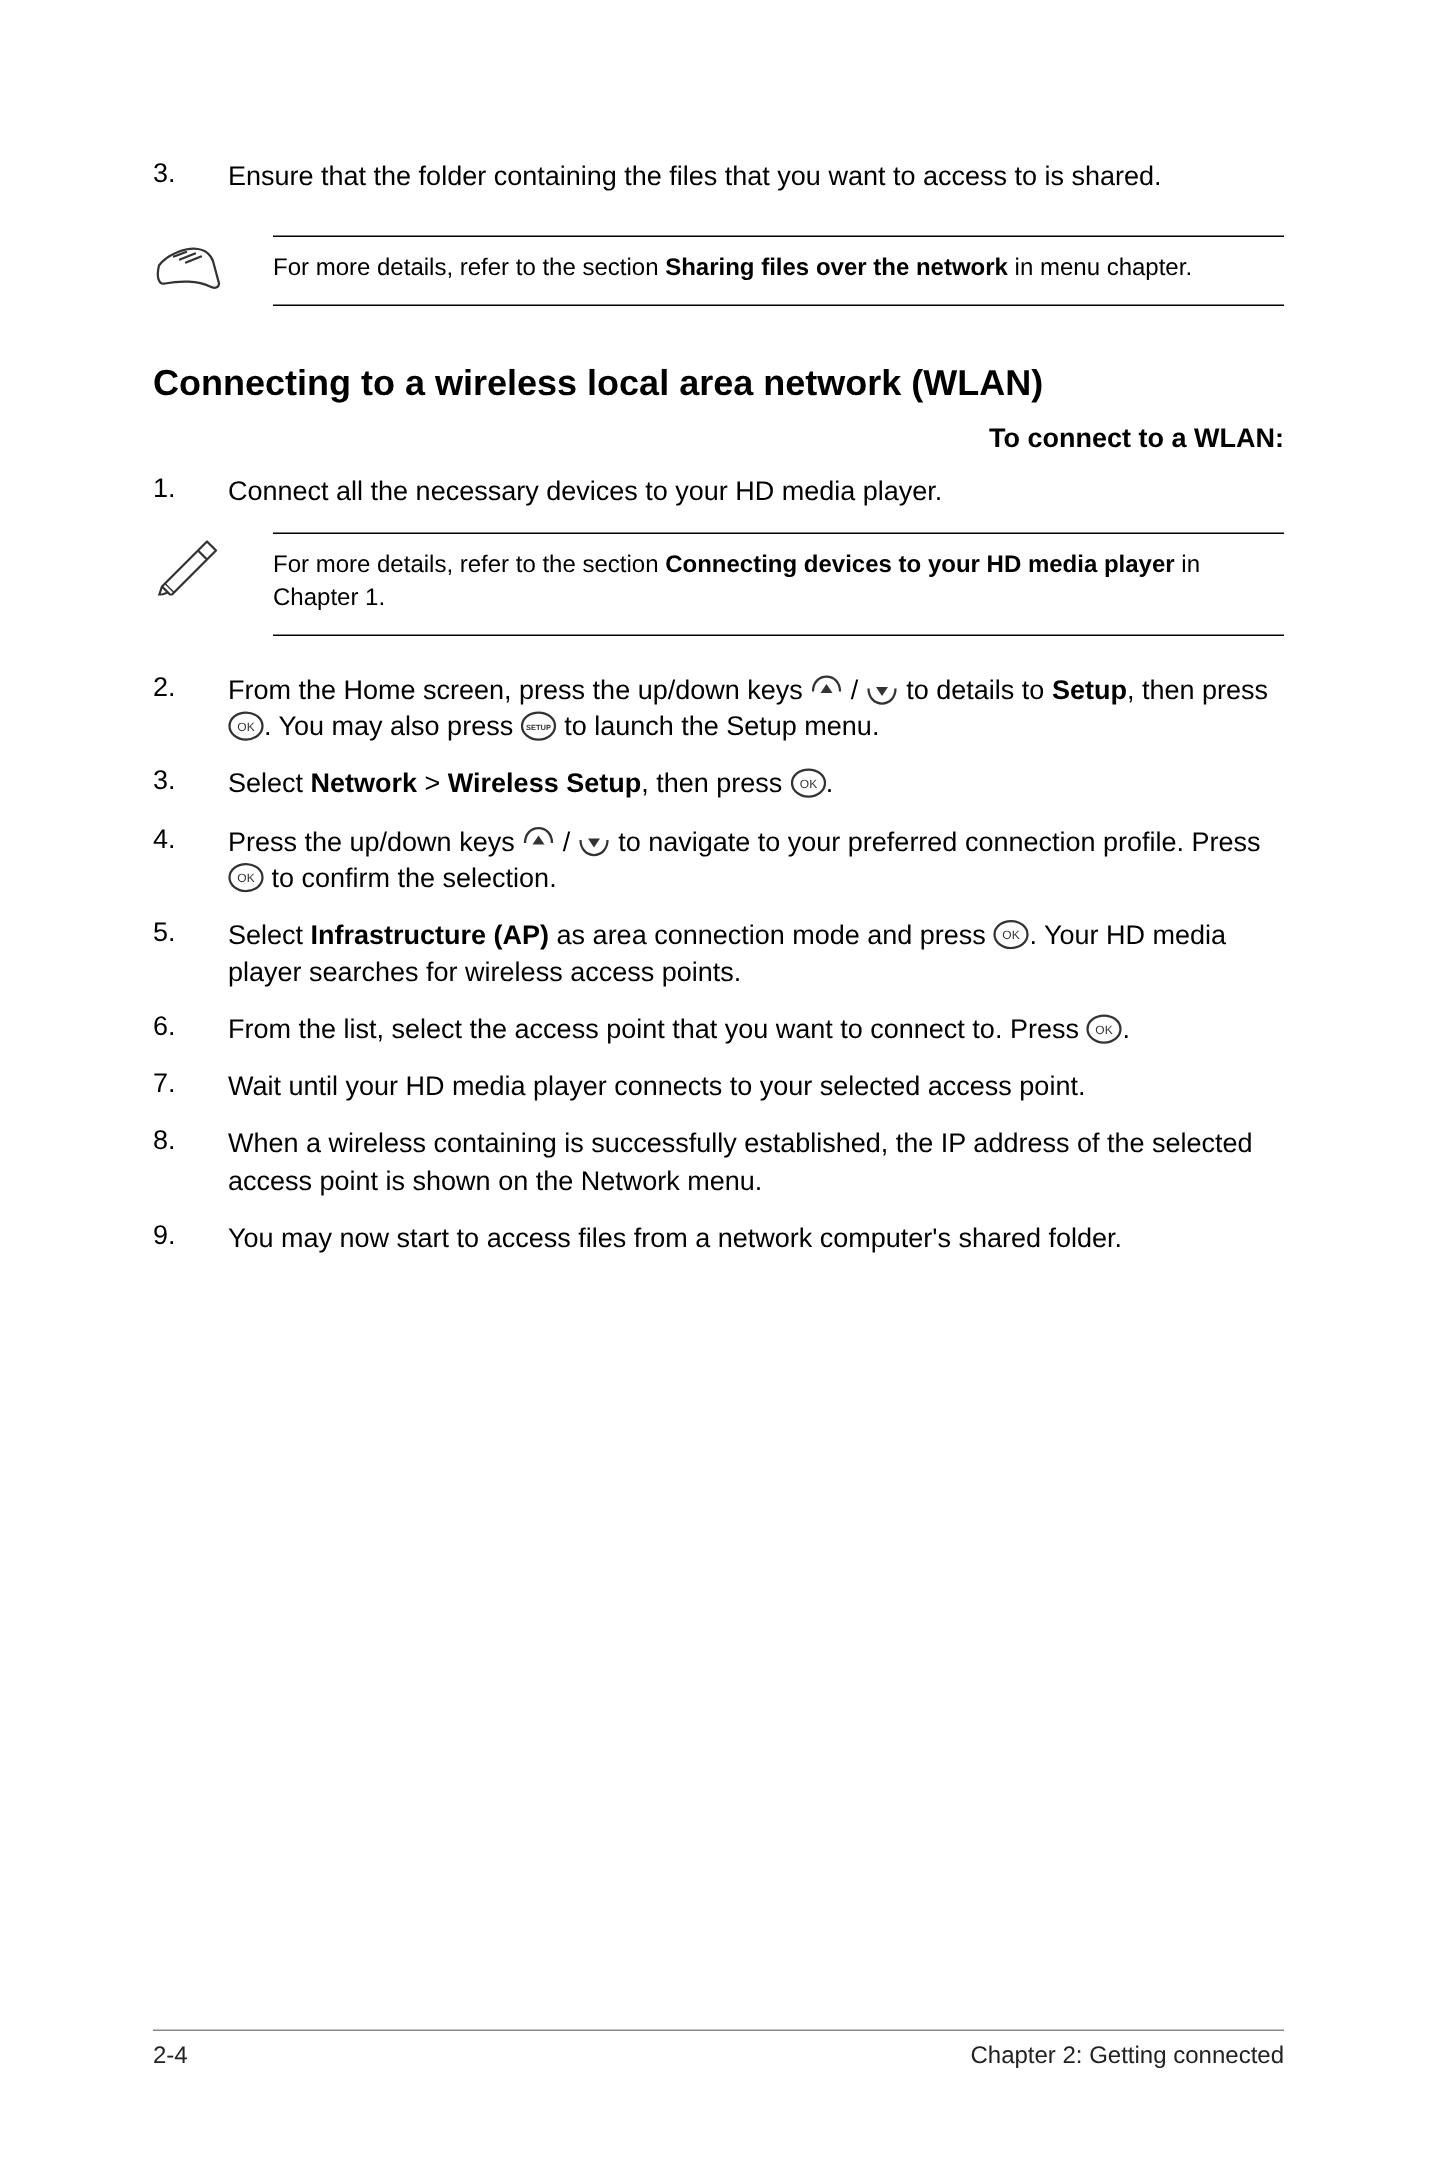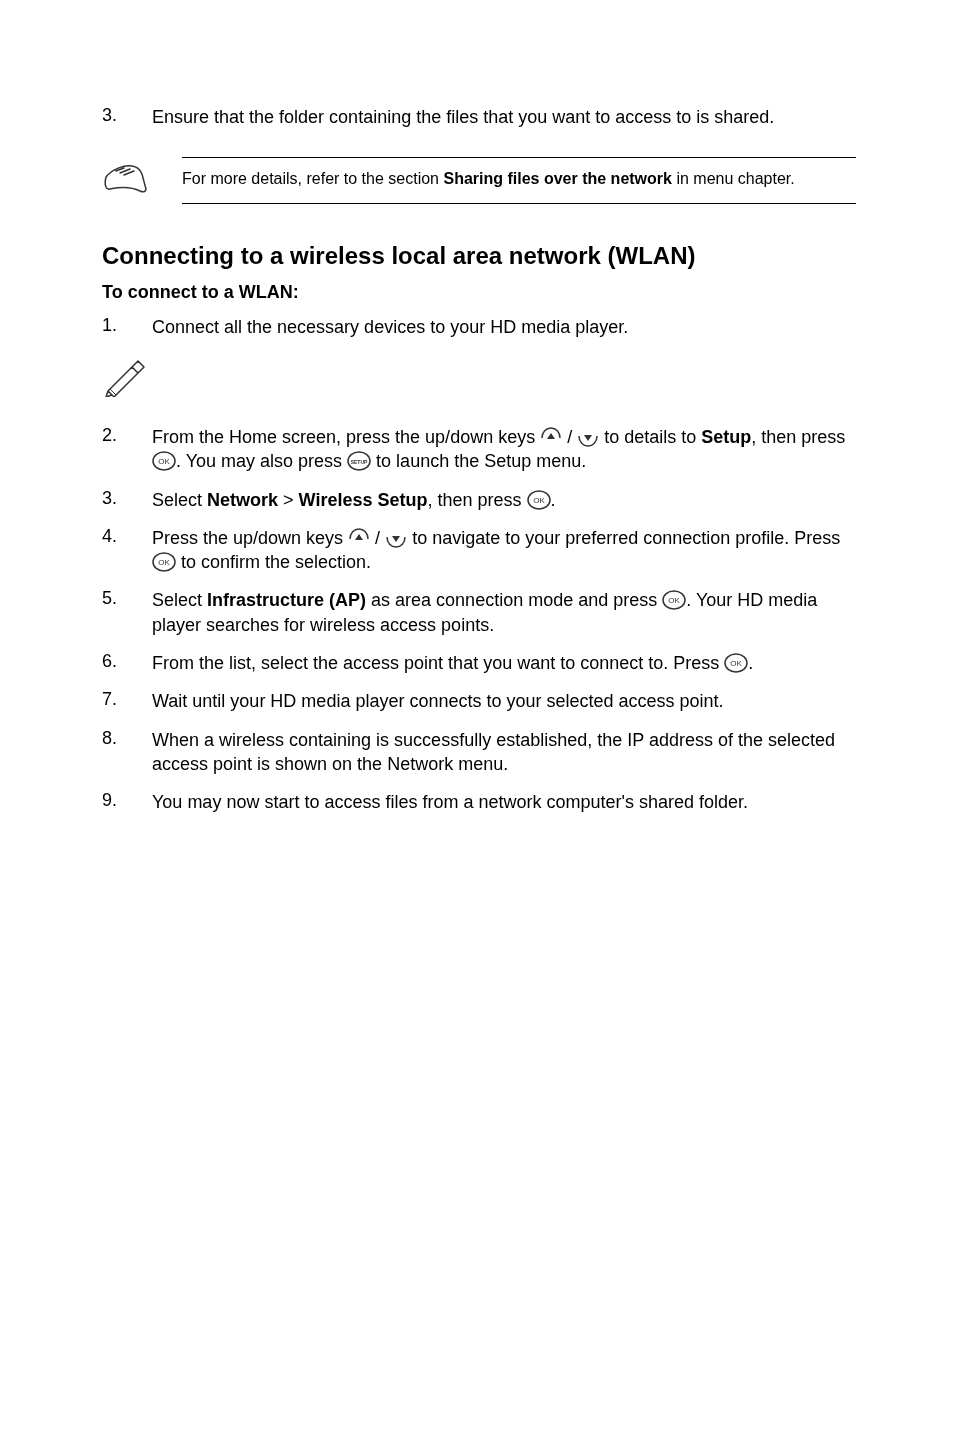--- a/index.html
+++ b/index.html
@@ -51,20 +51,21 @@
     }
     .h2 {
       font-size: 24px;
       font-weight: bold;
       margin: 38px 0 12px 0;
     }
     .h3 {
       font-size: 18px;
       font-weight: bold;
       margin-bottom: 12px;
+      text-align: right;
     }
     .list {
       margin-top: 4px;
     }
     .list .num-list {
       margin-bottom: 14px;
     }
     .footer {
       position: absolute;
       bottom: 58px;
@@ -115,20 +116,23 @@
       <div class="txt">Connect all the necessary devices to your HD media player.</div>
     </div>
 
     <div class="note-block" style="margin:16px 0 24px 0;">
       <div class="note-icon">
         <svg width="44" height="40" viewBox="0 0 44 40">
           <path d="M6 34 L30 10 L36 16 L12 40 Z M30 10 L36 4 L42 10 L36 16 Z M6 34 L4 40 L10 38 Z" fill="none" stroke="#333" stroke-width="1.5" stroke-linejoin="round"></path>
           <path d="M8 32 L14 38" stroke="#333" stroke-width="1"></path>
         </svg>
       </div>
+      <div class="note-content">
+        <span>For more details, refer to the section </span><b>Connecting devices to your HD media player</b><span> in Chapter 1.</span>
+      </div>
     </div>
 
     <div class="num-list">
       <div class="num">2.</div>
       <div class="txt">
         <span>From the Home screen, press the up/down keys </span><svg class="icon-inline" width="22" height="22" viewBox="0 0 22 22">
             <path d="M11 2 C6 2 2 6 2 11 L2 11 C2 6 6 2 11 2 Z" fill="none"></path>
             <path d="M2 12 C2 6 6 2 11 2 C16 2 20 6 20 12" fill="none" stroke="#333" stroke-width="1.5"></path>
             <path d="M11 7 L7 13 L15 13 Z" fill="#333"></path>
           </svg><span> / </span><svg class="icon-inline" width="22" height="22" viewBox="0 0 22 22">
@@ -200,14 +204,18 @@
       <div class="txt">When a wireless containing is successfully established, the IP address of the selected access point is shown on the Network menu.</div>
     </div>
 
     <div class="num-list">
       <div class="num">9.</div>
       <div class="txt">You may now start to access files from a network computer's shared folder.</div>
     </div>
 
   </div>
 
+  <div class="footer">
+    <span>2-4</span>
+    <span>Chapter 2:  Getting connected</span>
+  </div>
 
 </div>
 
 </body></html>

